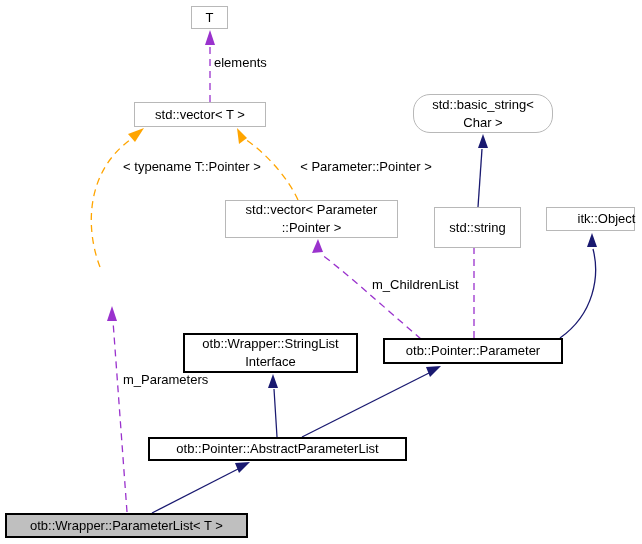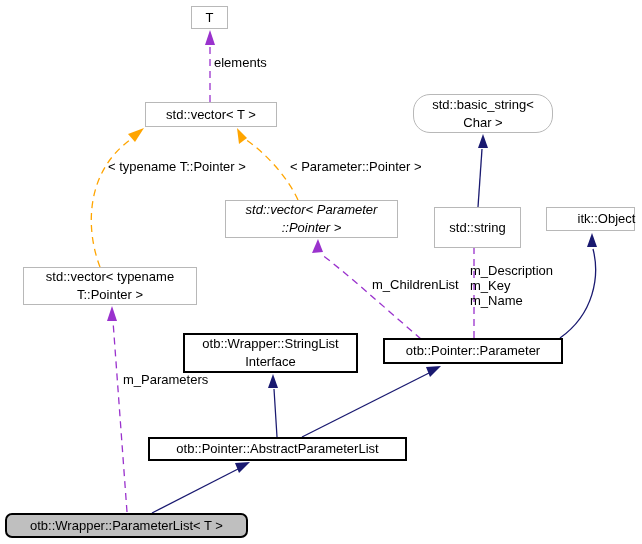--- a/index.html
+++ b/index.html
@@ -51,21 +51,21 @@
     background: var(--c-selfill, #bfbfbf);
   }
   .edge-label {
     position: absolute;
     color: var(--c-text, #000000);
     font-size: 13px;
     line-height: 15px;
     white-space: pre-line;
     z-index: 1;
   }
-  .edge-label.center { text-align: left; }
+  .edge-label.center { text-align: center; }
 </style>
 </head>
 <body>
 
 <div id="canvas">
 
   <svg id="edges" viewBox="0 0 642 544" xmlns="http://www.w3.org/2000/svg">
 
     <path class="edge e-usage dashed" d="M210,102 L210,45"></path>
     <polygon class="h-usage" points="210,30 205,45 215,45"></polygon>
@@ -96,51 +96,46 @@
 
     <path class="edge e-inherit" d="M302,437 L429,373"></path>
     <polygon class="h-inherit" points="441,366 430,377 426,367"></polygon>
 
     <path class="edge e-inherit" d="M152,513 L238,469"></path>
     <polygon class="h-inherit" points="250,462 239,473 235,463"></polygon>
   </svg>
 
   <div class="node" style="left:191px; top:6px; width:37px; height:23px;">T</div>
 
-  <div class="node" style="left:145px; top:102px; width:132px; height:25px;">std::vector&lt; T &gt;</div>
+  <div class="node" style="left:134px; top:102px; width:132px; height:25px;">std::vector&lt; T &gt;</div>
 
   <div class="node" style="left:413px; top:94px; width:140px; height:39px;border-radius:17px;">std::basic_string&lt;
 Char &gt;</div>
 
-  <div class="node" style="left:225px; top:200px; width:173px; height:38px;font-style:italic;">std::vector&lt; Parameter
+  <div class="node" style="left:225px; top:200px; width:173px; height:38px;">std::vector&lt; Parameter
 ::Pointer &gt;</div>
 
   <div class="node" style="left:434px; top:207px; width:87px; height:41px;">std::string</div>
 
   <div class="node" style="left:546px; top:207px; width:89px; height:24px;padding-left:32px;">itk::Object</div>
 
-  <div class="node" style="left:23px; top:267px; width:174px; height:38px;">std::vector&lt; typename
-T::Pointer &gt;</div>
 
   <div class="node linked" style="left:183px; top:333px; width:175px; height:40px;">otb::Wrapper::StringList
 Interface</div>
 
   <div class="node linked" style="left:383px; top:338px; width:180px; height:26px;">otb::Pointer::Parameter</div>
 
   <div class="node linked" style="left:148px; top:437px; width:259px; height:24px;">otb::Pointer::AbstractParameterList</div>
 
-  <div class="node current" style="left:5px; top:513px; width:243px; height:25px;border-radius:7px;">otb::Wrapper::ParameterList&lt; T &gt;</div>
+  <div class="node current" style="left:5px; top:513px; width:243px; height:25px;">otb::Wrapper::ParameterList&lt; T &gt;</div>
 
   <div class="edge-label" style="left:214px; top:55px;">elements</div>
 
   <div class="edge-label center" style="left:108px; top:159px; width:168px;">&lt; typename T::Pointer &gt;</div>
 
   <div class="edge-label center" style="left:290px; top:159px; width:152px;">&lt; Parameter::Pointer &gt;</div>
 
   <div class="edge-label" style="left:372px; top:277px;text-align:center;">m_ChildrenList</div>
 
-  <div class="edge-label center" style="left:470px; top:263px; width:115px;">m_Description
-m_Key
-m_Name</div>
 
   <div class="edge-label" style="left:123px; top:372px;">m_Parameters</div>
 
 </div>
 
 </body></html>

